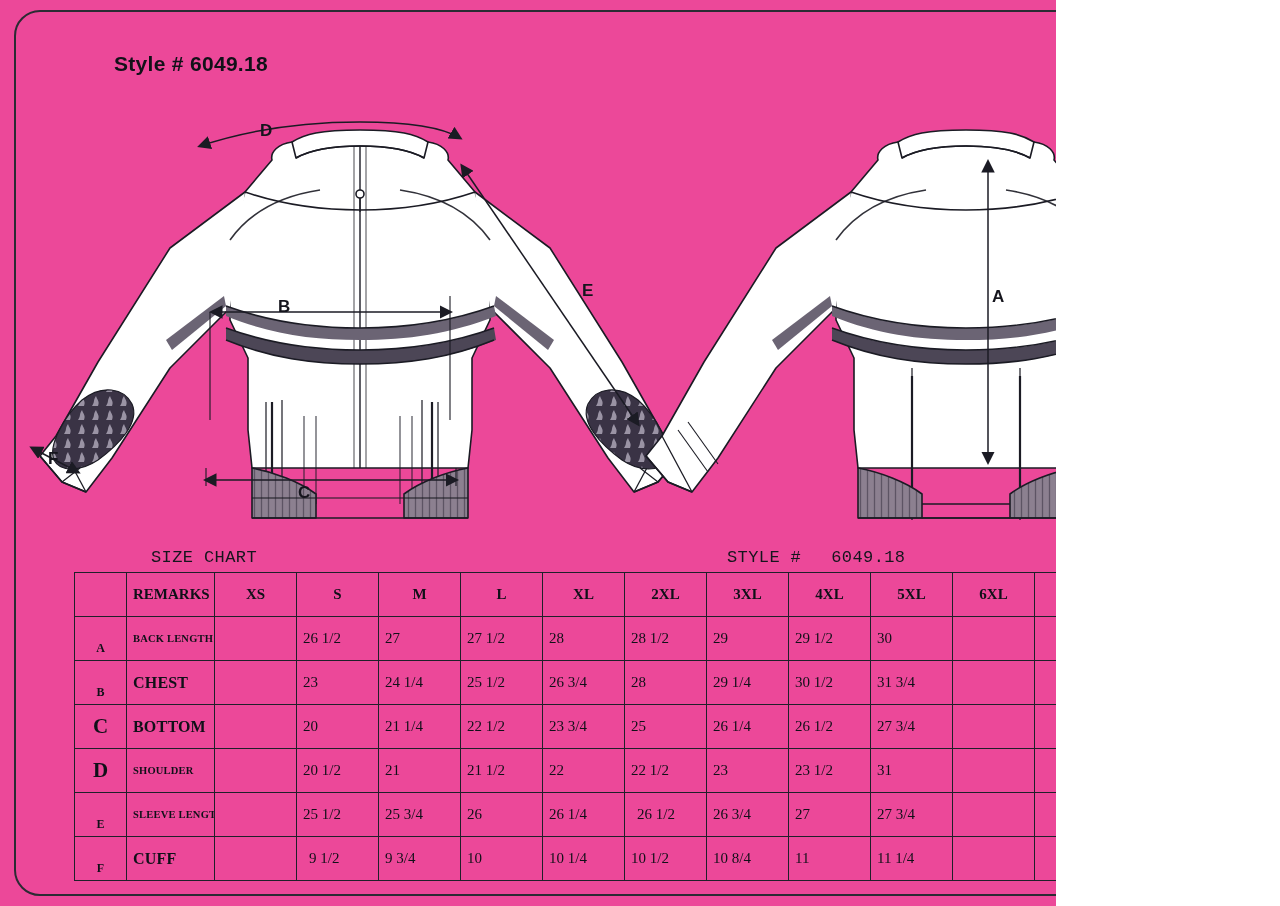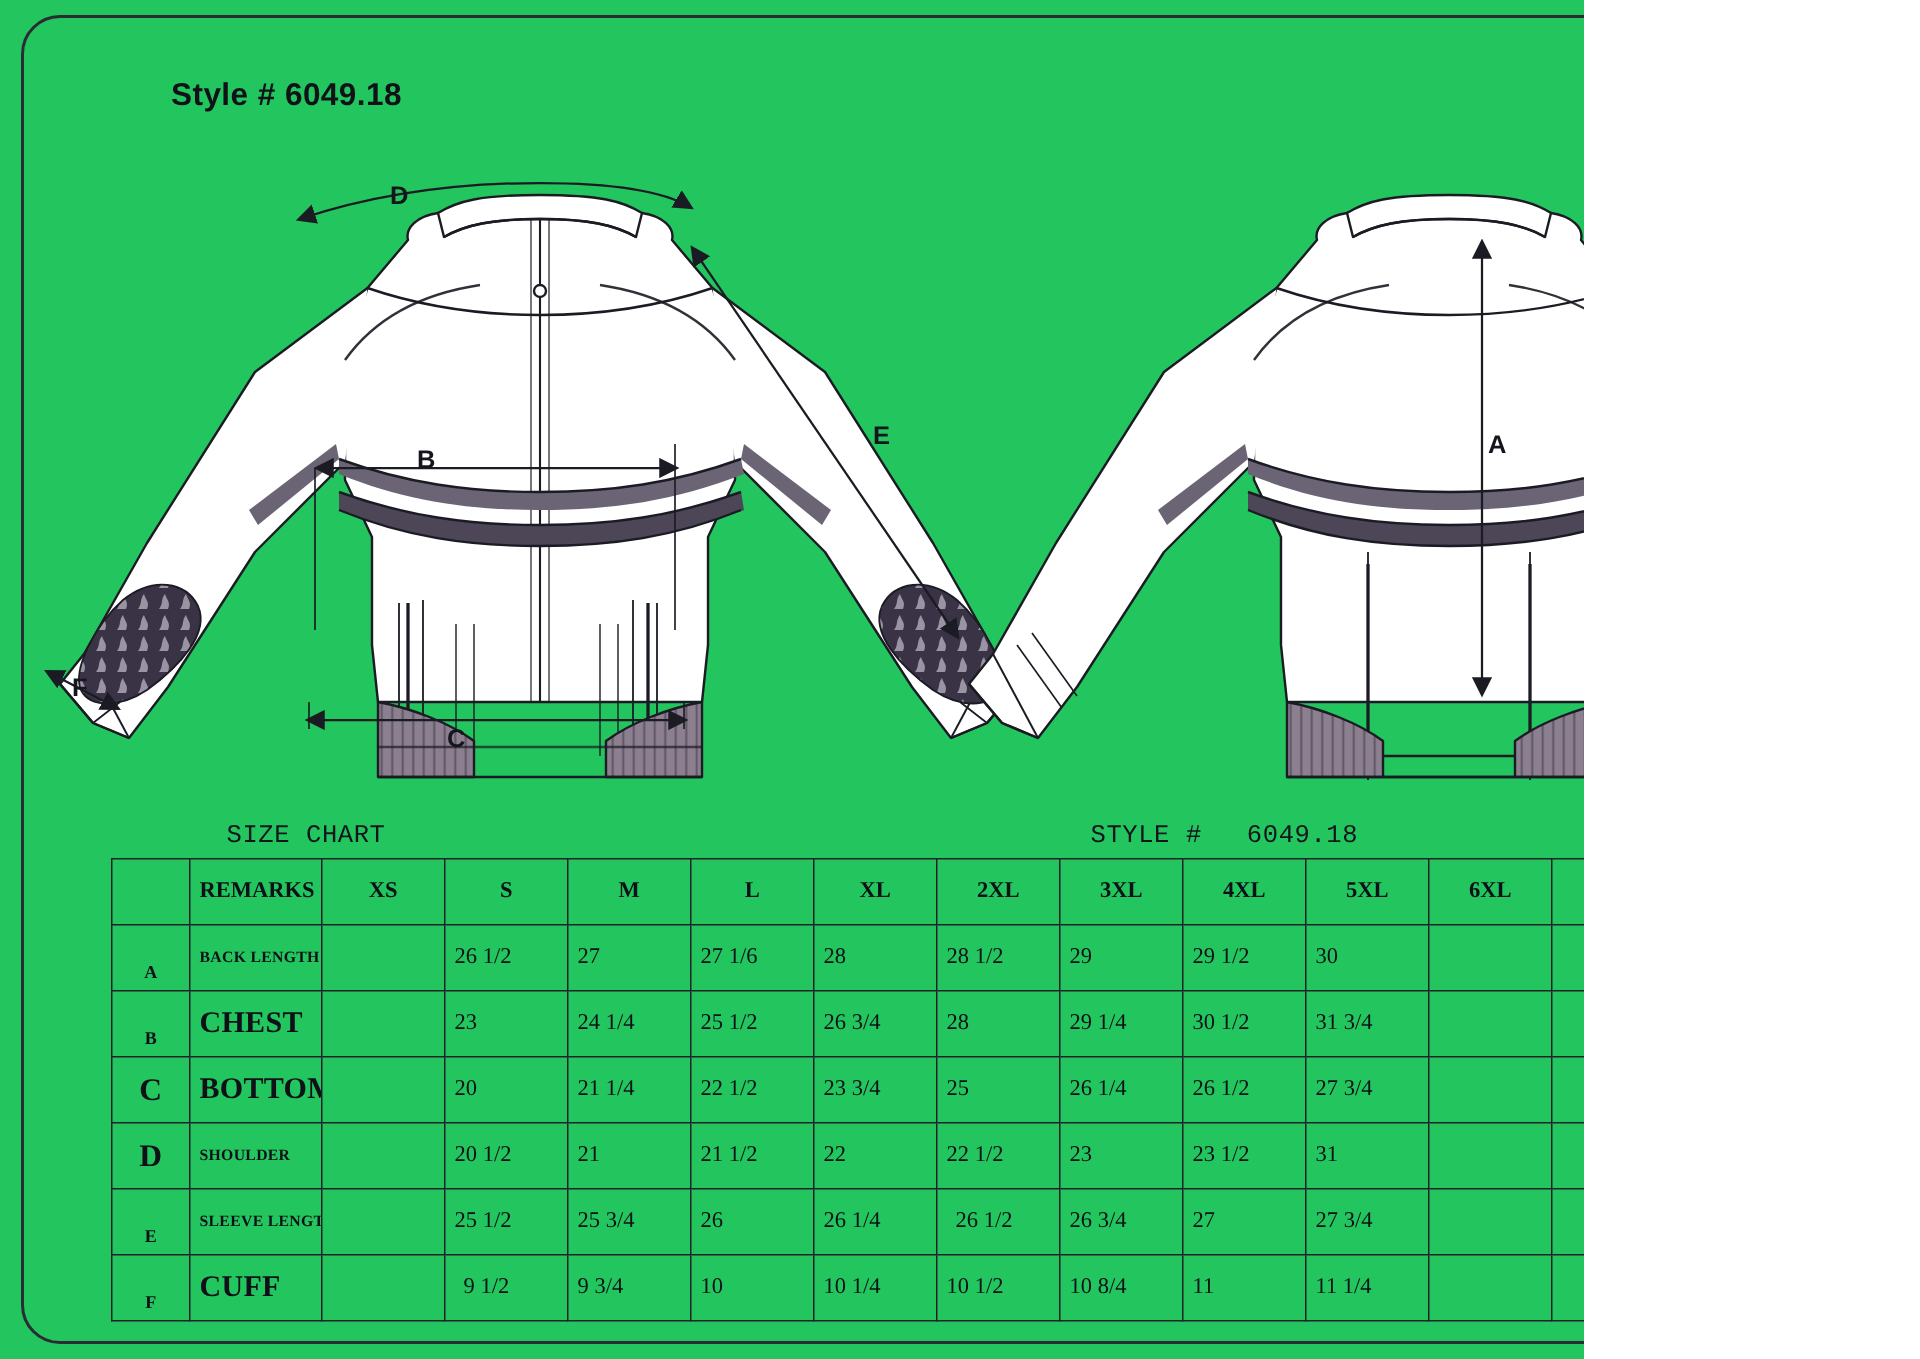--- a/index.html
+++ b/index.html
@@ -7,21 +7,21 @@
     padding: 0;
     background: #ffffff;
   }
   body {
     font-family: "Liberation Serif", serif;
   }
   .page {
     position: relative;
     width: 1056px;
     height: 906px;
-    background: #22c55e;
+    background: #ec4899;
     box-sizing: border-box;
     overflow: hidden;
   }
   .page-border {
     position: absolute;
     left: 14px;
     top: 10px;
     width: 1252px;
     height: 886px;
     border: 2px solid #2b2b33;
@@ -89,21 +89,21 @@
   }
   td.code-cell.small { font-size: 12px; vertical-align: bottom; padding-bottom: 4px; }
   td.code-cell.big { font-size: 21px; }
 
   td.remark-cell {
     text-align: left;
     font-weight: bold;
     letter-spacing: 0.2px;
   }
   td.remark-cell.tiny { font-size: 10.5px; }
-  td.remark-cell.mid { font-size: 20px; }
+  td.remark-cell.mid { font-size: 16px; }
 
   th.size-head {
     text-align: center;
     font-weight: bold;
     font-size: 17px;
   }
   th.blank-head { border-top: 1.5px solid #20202a; }
   td.val-cell {
     text-align: left;
     font-size: 15px;
@@ -325,21 +325,21 @@
         <th class="size-head">8XL</th>
       </tr>
     </thead>
     <tbody>
       <tr>
         <td class="code-cell small">A</td>
         <td class="remark-cell tiny">BACK LENGTH</td>
         <td class="val-cell"></td>
         <td class="val-cell">26 1/2</td>
         <td class="val-cell">27</td>
-        <td class="val-cell">27 1/6</td>
+        <td class="val-cell">27 1/2</td>
         <td class="val-cell">28</td>
         <td class="val-cell">28 1/2</td>
         <td class="val-cell">29</td>
         <td class="val-cell">29 1/2</td>
         <td class="val-cell">30</td>
         <td class="val-cell"></td>
         <td class="val-cell"></td>
         <td class="val-cell"></td>
       </tr>
       <tr>

